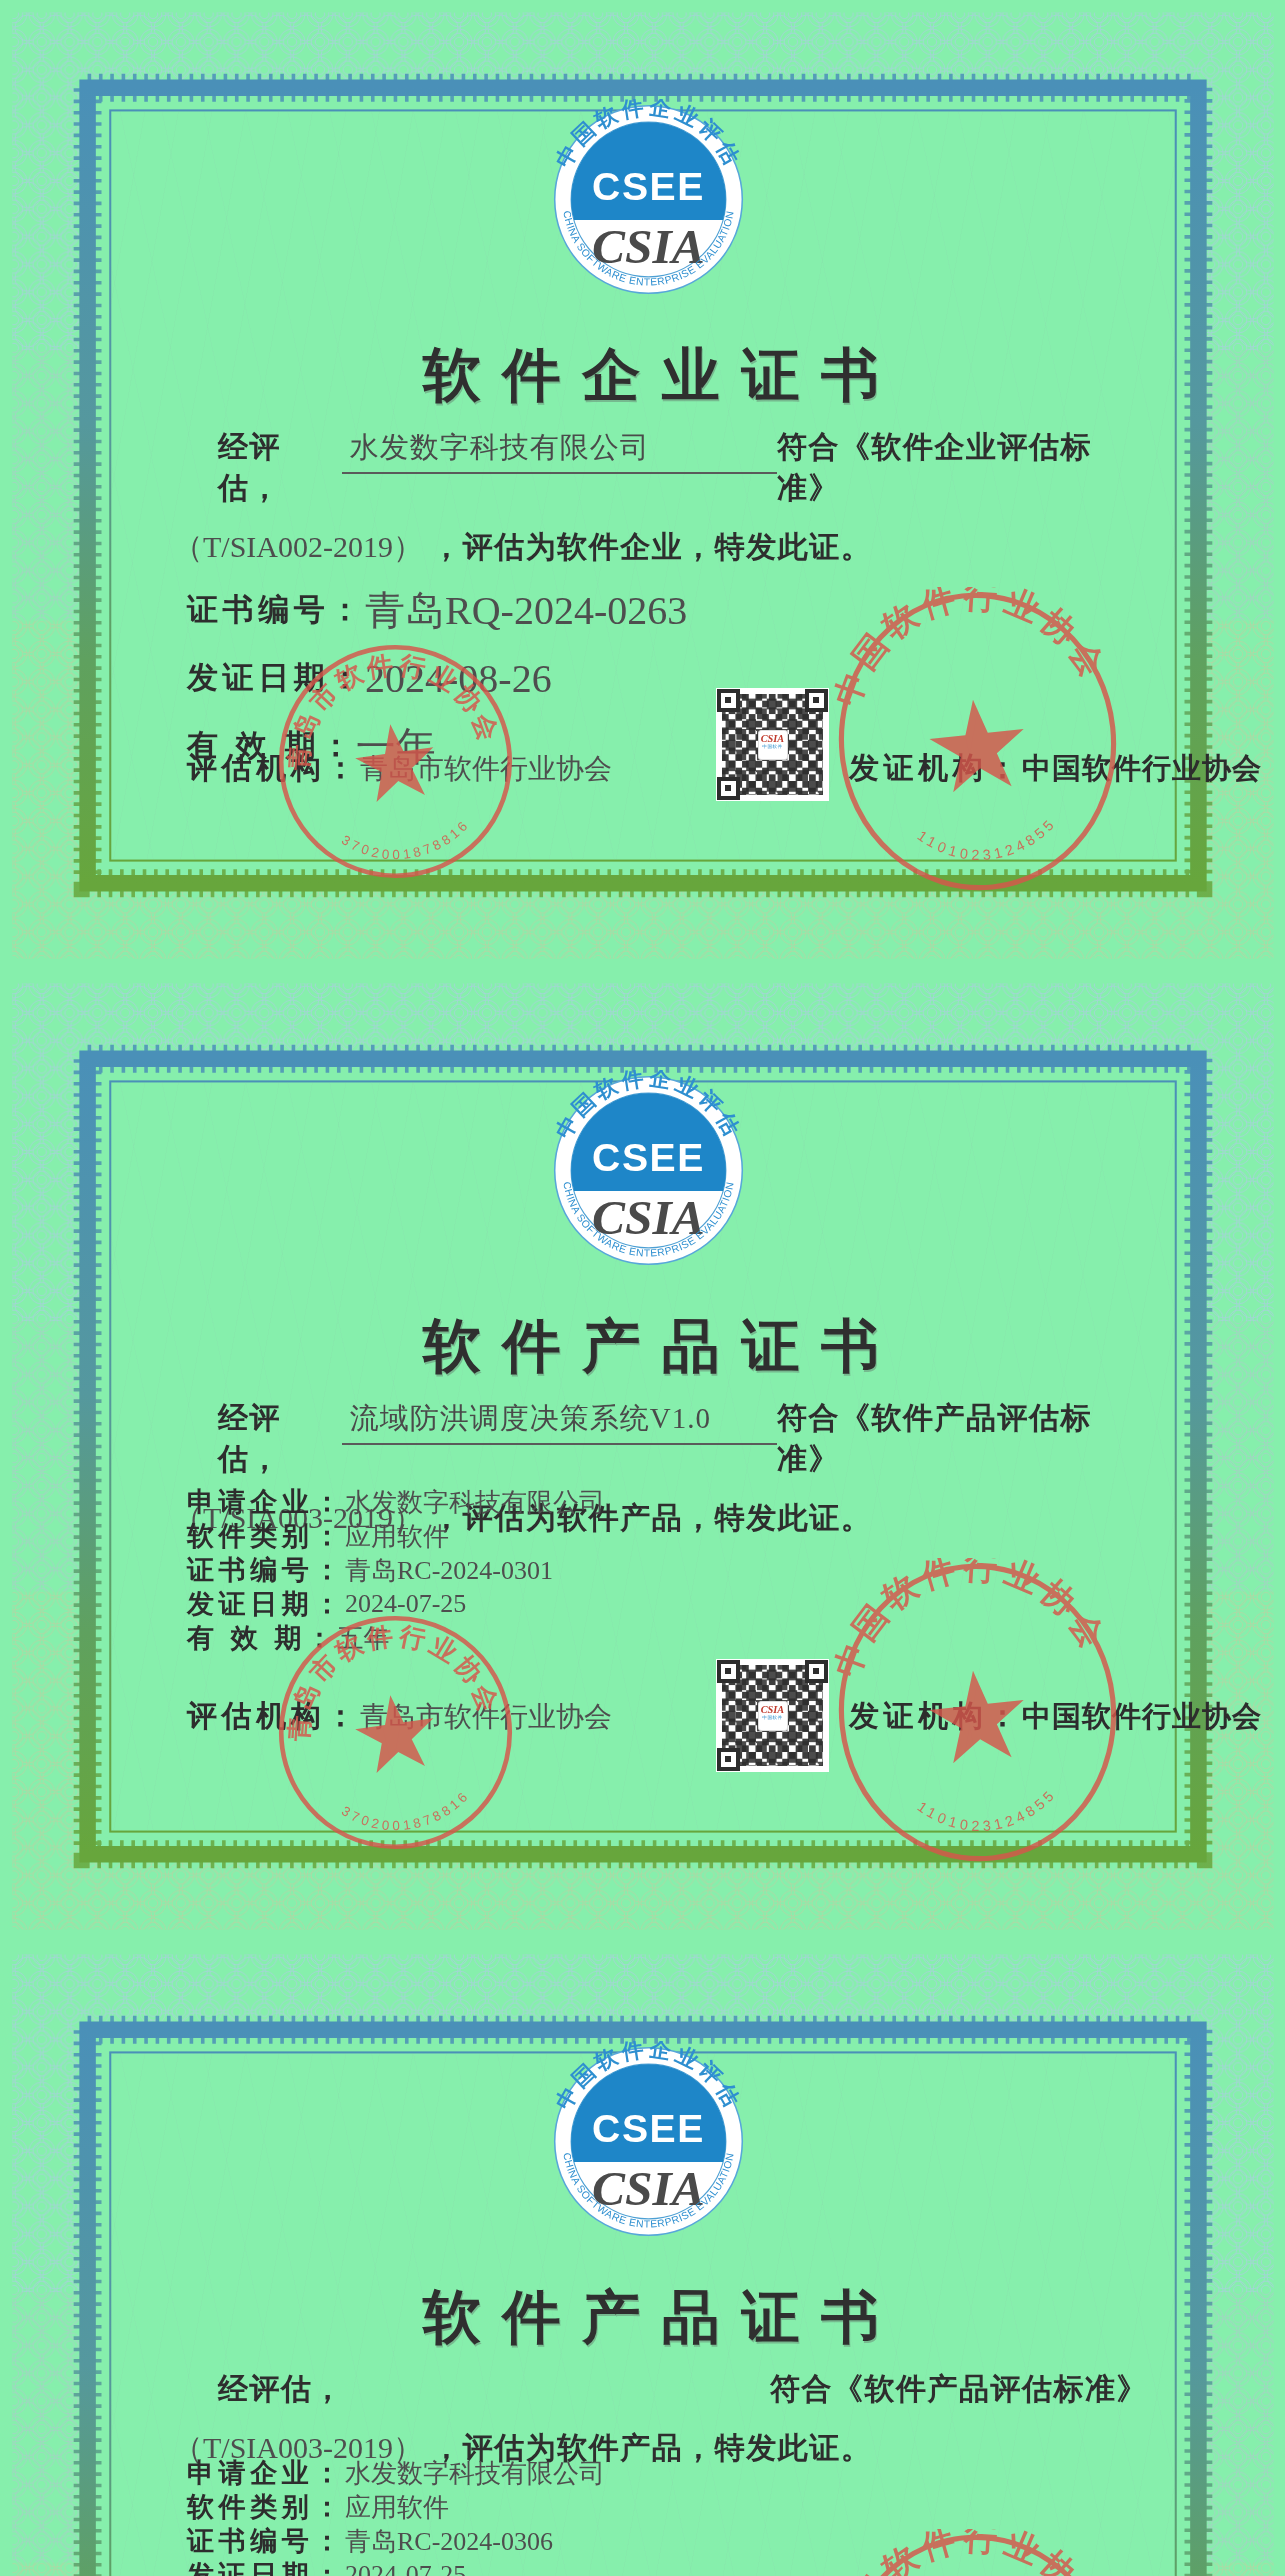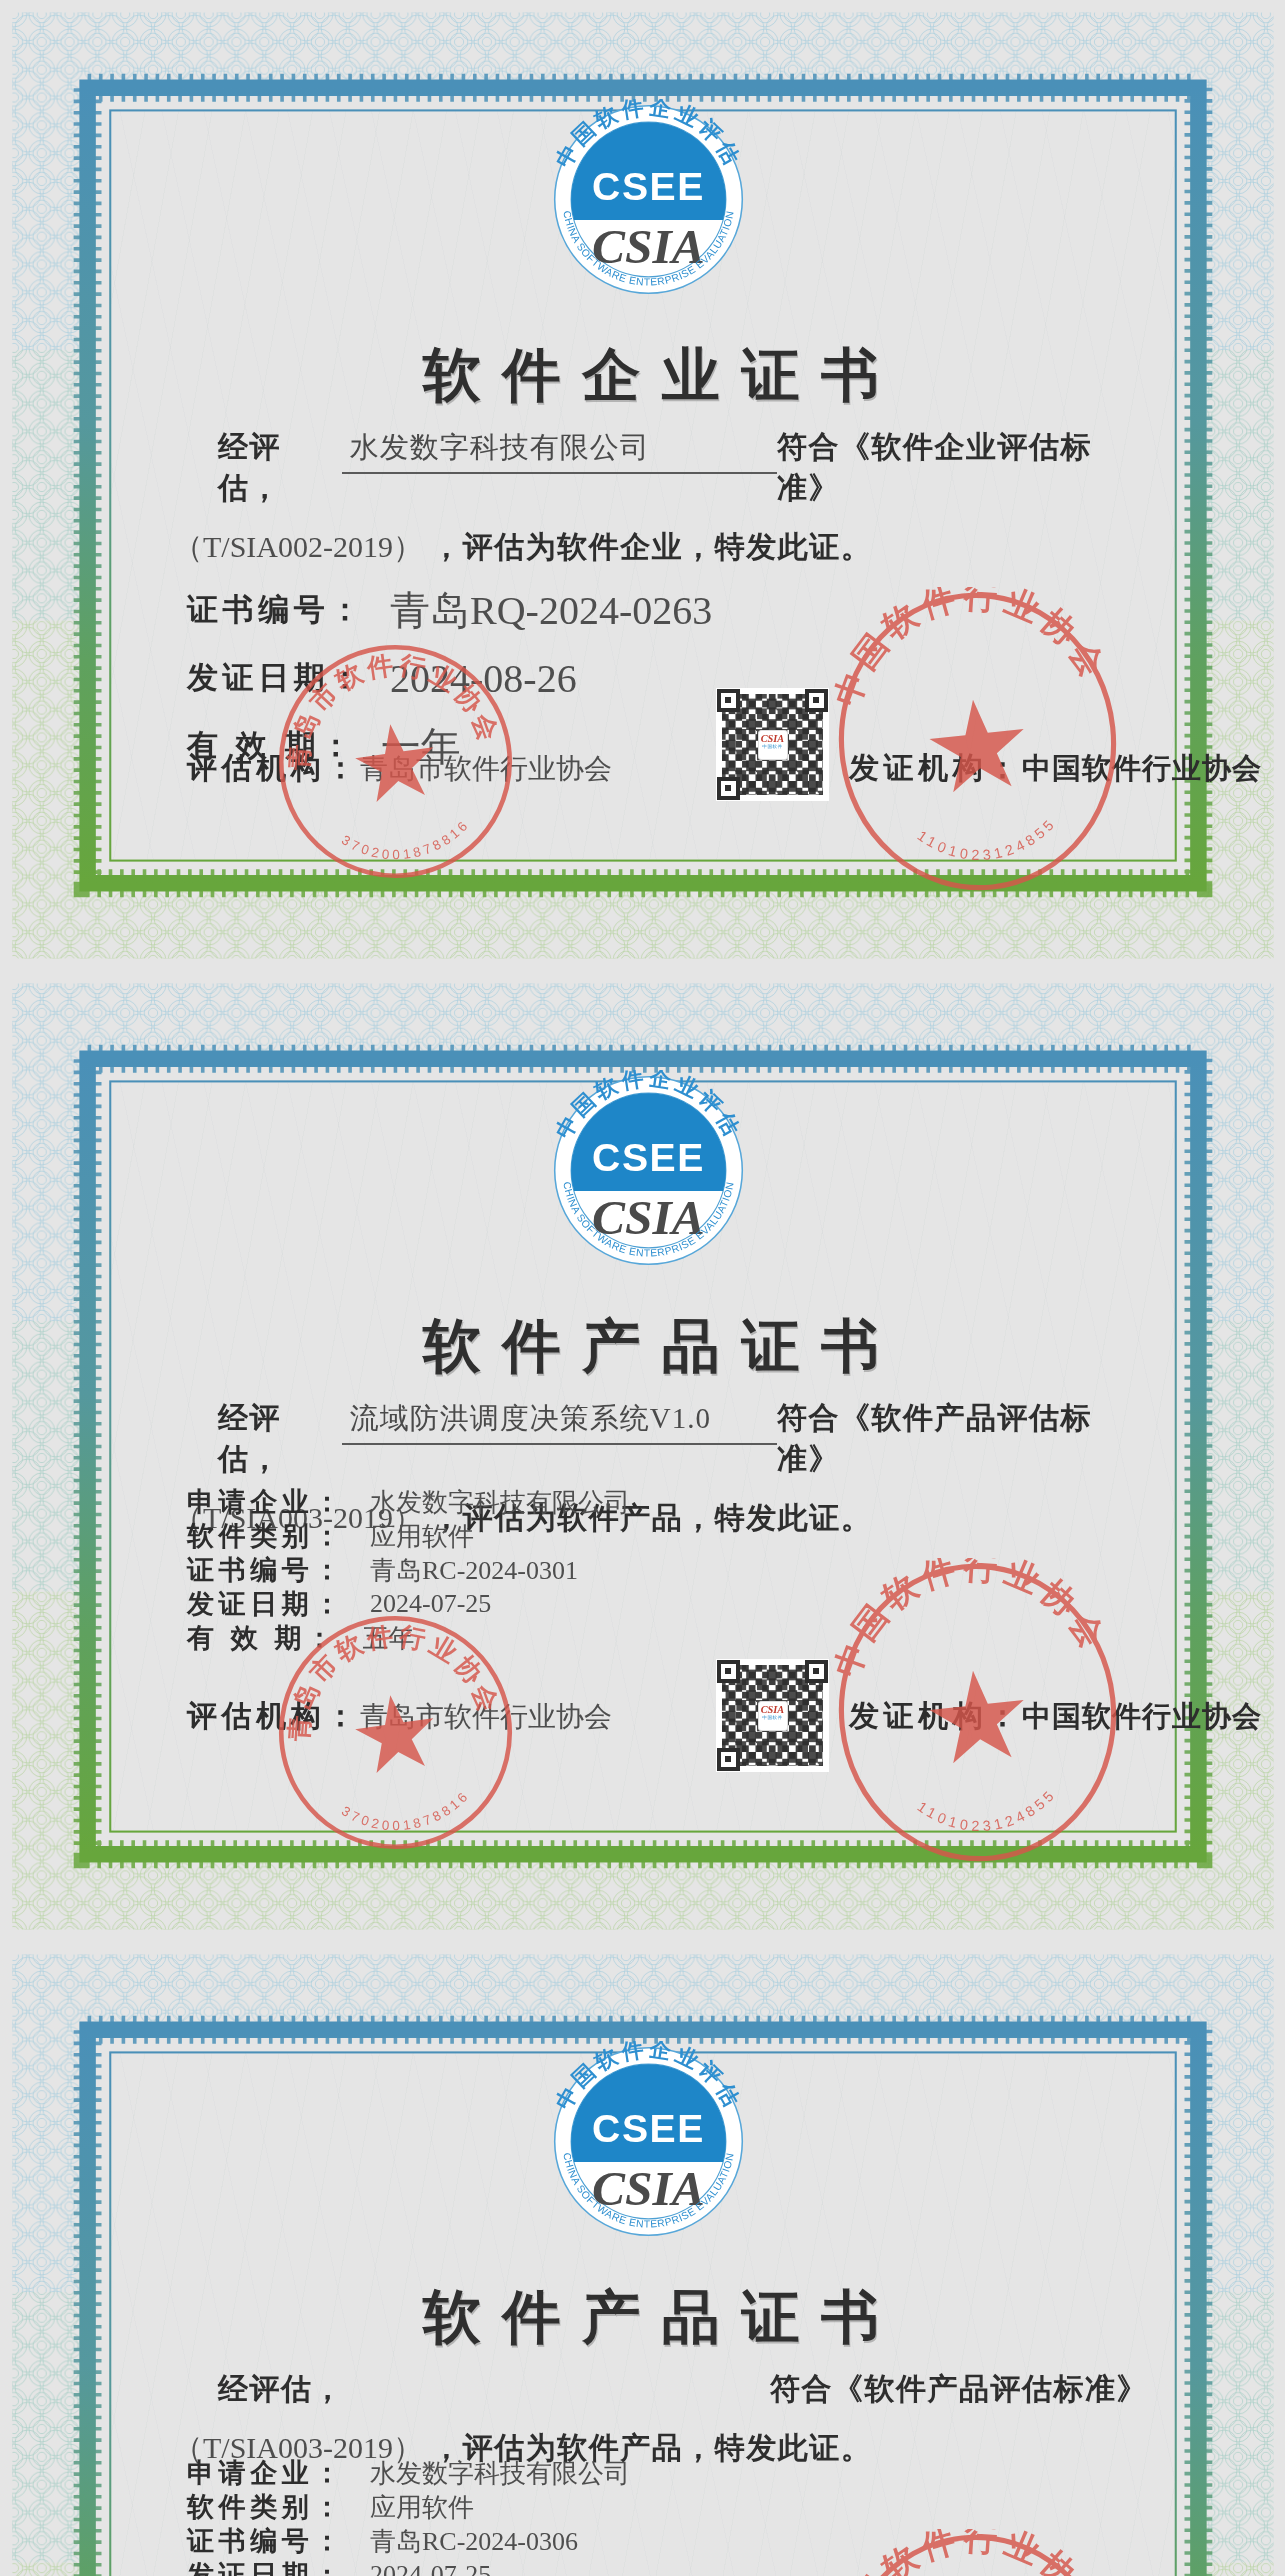--- a/index.html
+++ b/index.html
@@ -1,18 +1,18 @@
 <!DOCTYPE html>
 <html style="font-size:8.2px"><head>
 <meta charset="utf-8">
 <style>
   html,body{margin:0;padding:0;background:#e8e8e8;}
   .page{position:relative;width:1286px;height:2913px;background:#ffffff;overflow:hidden;
         font-family:"Liberation Sans","DejaVu Sans",sans-serif;}
-  .cert{position:absolute;left:0;width:1286px;height:971px;background:#e5e5e5;}
+  .cert{position:absolute;left:0;width:1286px;height:971px;background:#86efac;}
   .border-svg{position:absolute;left:0;top:0;z-index:1;}
   .texture{position:absolute;left:111px;top:111px;right:111px;bottom:111px;z-index:2;
     background-image:
       repeating-linear-gradient(100deg, rgba(140,170,160,0.06) 0 1px, transparent 1px 33px),
       repeating-linear-gradient(78deg, rgba(150,160,180,0.05) 0 1px, transparent 1px 41px);}
   .content{position:absolute;inset:0;z-index:3;}
 
   .logo{position:absolute;left:548px;top:99px;width:201px;height:201px;}
   .title{position:absolute;left:0;top:329px;width:100%;margin:8px;text-align:center;
          font-size:58px;font-weight:900;color:#2f2f2f;letter-spacing:21.6px;text-indent:21.6px;
@@ -22,21 +22,21 @@
   .para .line1{display:flex;align-items:baseline;font-size:30px;justify-content:space-between;}
   .para .line2{margin-top:17.5px;font-size:30px;}
   .bold{font-weight:bold;color:#2e2e2e;letter-spacing:1.5px;}
   .serifv{font-family:"Liberation Serif","DejaVu Serif",serif;color:#4e4e4e;}
   .indent{padding-left:45px;}
   .subject{display:inline-block;min-width:422px;border-bottom:2.1px solid #5a5a5a;
            padding:0 5.2px 4.1px 8.2px;font-family:"Liberation Serif","DejaVu Serif",serif;
            font-size:29px;color:#4a4a4a;letter-spacing:1px;}
 
   .fields{position:absolute;left:187px;}
-  .fields .row{display:flex;align-items:center;gap:25px;}
+  .fields .row{display:flex;align-items:center;}
   .flabel{font-weight:bold;color:#2d2d2d;letter-spacing:4.6px;white-space:nowrap;}
   .fvalue{font-family:"Liberation Serif","DejaVu Serif",serif;color:#4e4e4e;white-space:nowrap;}
   .f-c1{top:576px;}
   .f-c1 .row{height:68px;font-size:31px;}
   .f-c1 .fvalue{font-size:40px;}
   .f-c23{top:514px;}
   .f-c23 .row{height:34px;font-size:27px;}
   .f-c23 .fvalue{font-size:26px;}
 
   .agency{position:absolute;display:flex;align-items:baseline;white-space:nowrap;}

